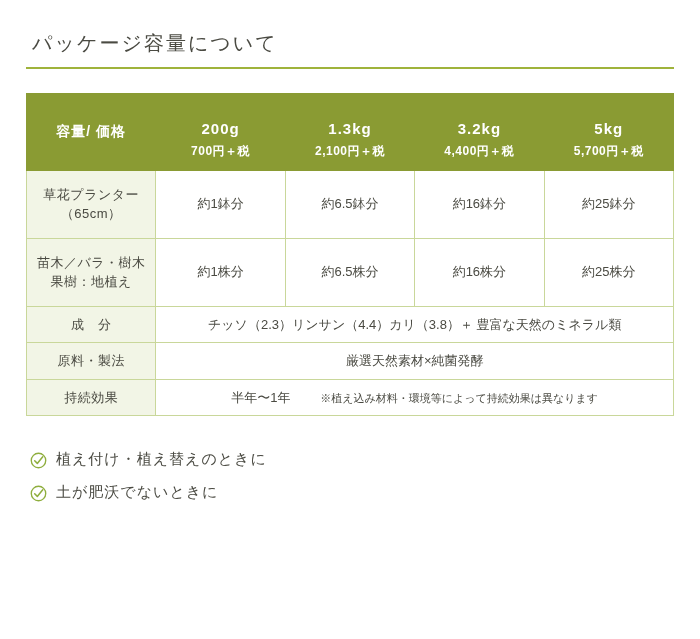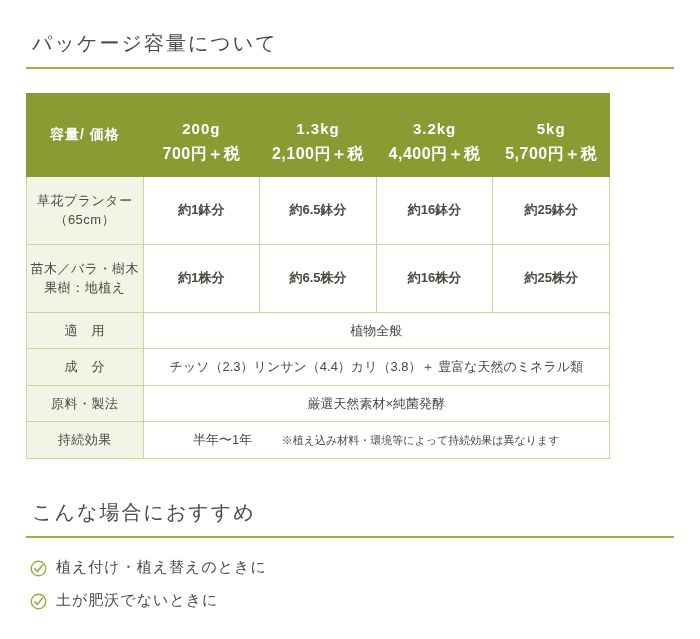--- a/index.html
+++ b/index.html
@@ -31,21 +31,21 @@
     font-weight: normal;
     padding: 6px 0 10px 6px;
     margin: 0;
     border-bottom: 2px solid #9fb33b;
   }
   .heading-wrap { padding-top: 24px; }
 
   
   table.spec {
     border-collapse: collapse;
-    width: 584px;
+    width: 648px;
     margin-top: 24px;
     table-layout: fixed;
   }
   table.spec th, table.spec td {
     border: 1px solid #c9d79a;
     text-align: center;
     vertical-align: middle;
     font-size: 13px;
     color: #4a4a42;
     padding: 8px 4px;
@@ -59,40 +59,40 @@
   }
   .th-main {
     display: block;
     font-size: 15px;
     letter-spacing: 1px;
     line-height: 1.3;
     margin-top: 15px;
   }
   .th-sub {
     display: block;
-    font-size: 16px;
+    font-size: 12px;
     margin-top: 3px;
     letter-spacing: 0.5px;
   }
   .th-label {
     display: block;
     font-size: 14px;
     letter-spacing: 1px;
   }
   td.rowhead {
     background: #f2f5e6;
     color: #4a4a42;
     font-size: 13px;
     letter-spacing: 0.5px;
     width: 148px;
     line-height: 1.6;
   }
   td.rowhead.tall { padding: 14px 0; }
   td.value { background: #ffffff; }
-  td.value.tall { padding: 18px 4px; font-weight: bold; }
+  td.value.tall { padding: 18px 4px; }
   td.fullrow {
     text-align: left;
     padding-left: 14px;
     font-size: 13px;
   }
   .note {
     font-size: 11px;
     margin-left: 26px;
     color: #4a4a42;
   }
@@ -171,24 +171,20 @@
         <td class="rowhead tall">
           <span>苗木／バラ・樹木</span><br>
           <span>果樹：地植え</span>
         </td>
         <td class="value tall">約1株分</td>
         <td class="value tall">約6.5株分</td>
         <td class="value tall">約16株分</td>
         <td class="value tall">約25株分</td>
       </tr>
 
-      <tr>
-        <td class="rowhead">適　用</td>
-        <td class="fullrow" colspan="4">植物全般</td>
-      </tr>
 
       <tr>
         <td class="rowhead">成　分</td>
         <td class="fullrow" colspan="4">チッソ（2.3）リンサン（4.4）カリ（3.8）＋ 豊富な天然のミネラル類</td>
       </tr>
 
       <tr>
         <td class="rowhead">原料・製法</td>
         <td class="fullrow" colspan="4">厳選天然素材×純菌発酵</td>
       </tr>
@@ -198,21 +194,20 @@
         <td class="fullrow" colspan="4">
           <span>半年〜1年</span>
           <span class="note">※植え込み材料・環境等によって持続効果は異なります</span>
         </td>
       </tr>
 
     </tbody>
   </table>
 
   <div class="recommend-wrap">
-    <h2 class="section-heading">こんな場合におすすめ</h2>
 
     <ul class="reco">
       <li>
         <span class="check-icon">
           <svg width="17" height="17" viewBox="0 0 20 20">
             <circle cx="10" cy="10" r="8.5" fill="none" stroke="#8fae3e" stroke-width="1.6"></circle>
             <path d="M5.5 10.3 L8.6 13.4 L15 5.6" fill="none" stroke="#8fae3e" stroke-width="1.8" stroke-linecap="round" stroke-linejoin="round"></path>
           </svg>
         </span>
         <span>植え付け・植え替えのときに</span>

